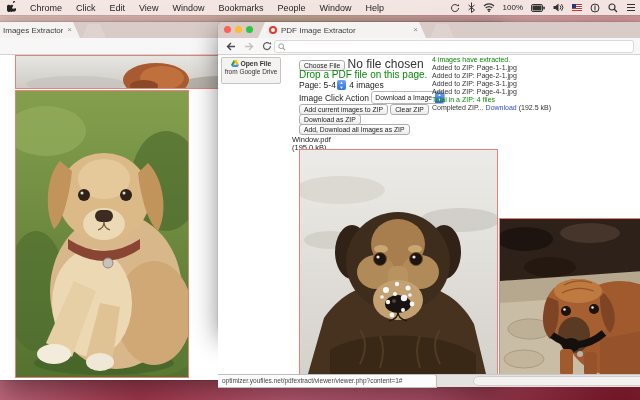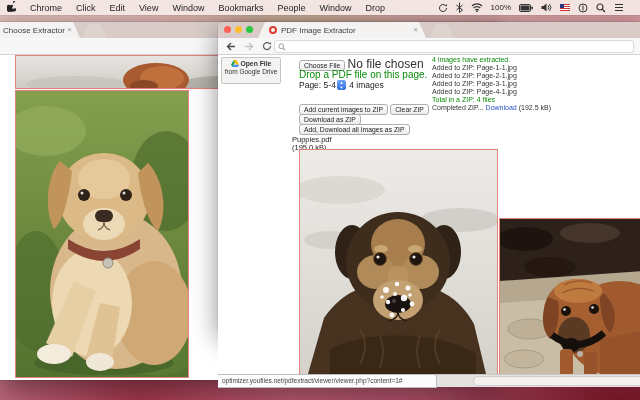--- a/index.html
+++ b/index.html
@@ -14,21 +14,21 @@
       radial-gradient(300px 200px at 480px 120px, rgba(225,185,185,.5), transparent 70%),
       linear-gradient(165deg,#dfc0b8 0%,#d0989b 30%,#c87f90 55%,#b95c74 78%,#8f3a50 100%);}
   .abs{position:absolute;}
 
   
   #menubar{left:0;top:0;width:640px;height:15px;background:rgba(245,234,230,.93);
     display:flex;align-items:center;font-size:9px;color:#1f1f1f;z-index:50;
     box-shadow:0 0 1px rgba(0,0,0,.3);}
   #menubar .mi{padding:0 7px;white-space:nowrap;}
   #menubar .app{font-weight:normal;}
-  #mb-right{margin-left:auto;display:flex;align-items:center;gap:8px;padding-right:16px;}
+  #mb-right{margin-left:auto;display:flex;align-items:center;gap:8px;padding-right:4px;}
   #mb-right svg{display:block;}
   .flag{width:10px;height:7px;background:repeating-linear-gradient(#c33 0 1px,#fff 1px 2px);position:relative;}
   .flag::after{content:"";position:absolute;left:0;top:0;width:4px;height:4px;background:#26357e;}
 
   
   .win{background:#fff;box-shadow:0 8px 26px rgba(0,0,0,.45),0 0 1px rgba(0,0,0,.5);}
   .tabstrip{position:relative;height:16px;background:#d9ccc8;}
   .tab{position:absolute;top:0;height:16px;background:#f4f3f2;
     clip-path:polygon(7px 0,calc(100% - 7px) 0,100% 100%,0 100%);
     display:flex;align-items:center;font-size:8px;color:#3c3c3c;}
@@ -86,21 +86,21 @@
         </svg>
     </span>
     <span class="mi app">Chrome</span>
     <span class="mi">Click</span>
     <span class="mi">Edit</span>
     <span class="mi">View</span>
     <span class="mi">Window</span>
     <span class="mi">Bookmarks</span>
     <span class="mi">People</span>
     <span class="mi">Window</span>
-    <span class="mi">Drop</span>
+    <span class="mi">Help</span>
 
     <span id="mb-right">
       <span>
           <svg width="10" height="10" viewBox="0 0 10 10">
             <path d="M8.5 5a3.5 3.5 0 1 1-1.1-2.5" fill="none" stroke="#333" stroke-width="1"></path>
             <path d="M8.8 1l.2 2.2L6.8 3z" fill="#333"></path>
           </svg>
         </span>
       <span>
           <svg width="7" height="11" viewBox="0 0 7 11">
@@ -144,21 +144,21 @@
           <svg width="10" height="9" viewBox="0 0 10 9">
             <path d="M1 1.5h8M1 4.5h8M1 7.5h8" stroke="#333" stroke-width="1.2"></path>
           </svg>
         </span>
     </span>
   </div>
 
   <div id="bgwin" class="abs win">
     <div class="tabstrip">
       <div class="tab" style="left:0;width:80px;clip-path:polygon(0 0,73px 0,80px 100%,0 100%);">
-        <span style="margin-left:3px;white-space:nowrap;overflow:hidden;">Choose Extractor</span>
+        <span style="margin-left:3px;white-space:nowrap;overflow:hidden;">Images Extractor</span>
         <span class="tabclose">×</span>
       </div>
       <div class="tabstub" style="left:82px;"></div>
     </div>
     <div class="toolbar"></div>
     <div id="bg-content">
 
       <div class="imgframe" style="left:15px;top:0;width:430px;height:32px;">
         <svg width="430" height="32" viewBox="0 0 430 32">
           <defs>
@@ -270,34 +270,44 @@
       <div class="abs" style="left:81px;top:25px;font-size:8.5px;display:flex;align-items:center;">
         <span>Page:</span>&nbsp;
         <span>5-4</span>
         <span class="bluecap">
             <div>▲</div>
             <div>▼</div>
           </span>&nbsp;
         <span>4 images</span>
       </div>
 
+      <div class="abs" style="left:81px;top:36px;font-size:8.5px;display:flex;align-items:center;">
+        <span>Image Click Action</span>&nbsp;
+        <span class="selectbox">
+          <span>Download a Image</span>
+          <span class="bluecap">
+              <div>▲</div>
+              <div>▼</div>
+            </span>
+        </span>
+      </div>
 
       <div class="abs" style="left:81px;top:49px;">
         <span class="macbtn">Add current images to ZIP</span>
         <span class="macbtn">Clear ZIP</span>
       </div>
       <div class="abs" style="left:81px;top:59px;">
         <span class="macbtn">Download as ZIP</span>
       </div>
       <div class="abs" style="left:81px;top:69px;">
         <span class="macbtn">Add, Download all Images as ZIP</span>
       </div>
 
       <div class="abs" style="left:74px;top:73px;font-size:7.5px;line-height:8px;padding-top:8px;">
-        <div>Puppies.pdf</div>
+        <div>Window.pdf</div>
         <div>(195.0 kB)</div>
       </div>
 
       <div class="abs loglines">
         <div class="green">4 images have extracted.</div>
         <div>Added to ZIP: Page-1-1.jpg</div>
         <div>Added to ZIP: Page-2-1.jpg</div>
         <div>Added to ZIP: Page-3-1.jpg</div>
         <div>Added to ZIP: Page-4-1.jpg</div>
         <div class="green">Total in a ZIP: 4 files</div>

